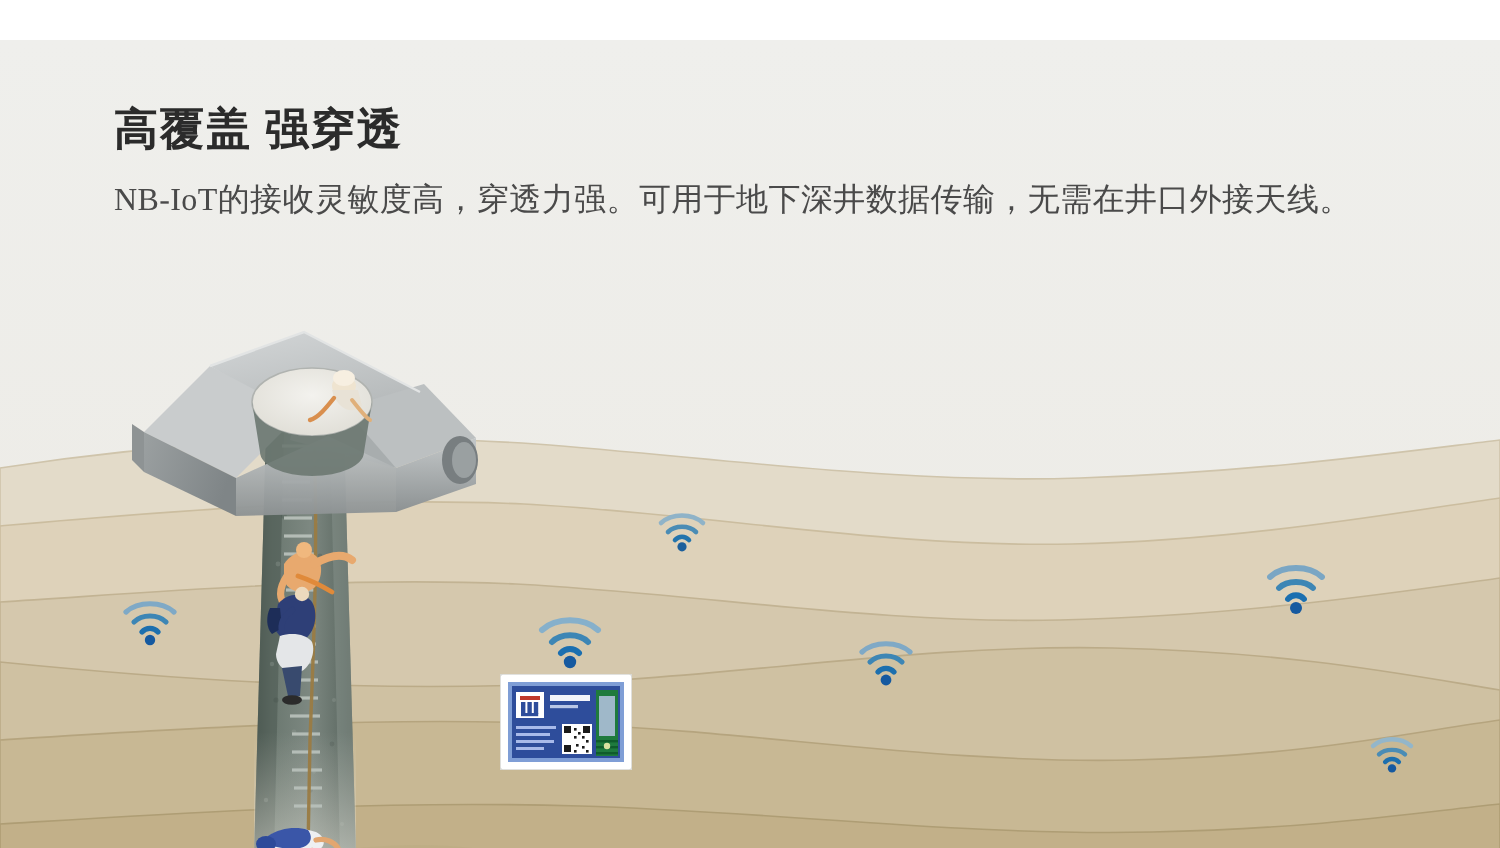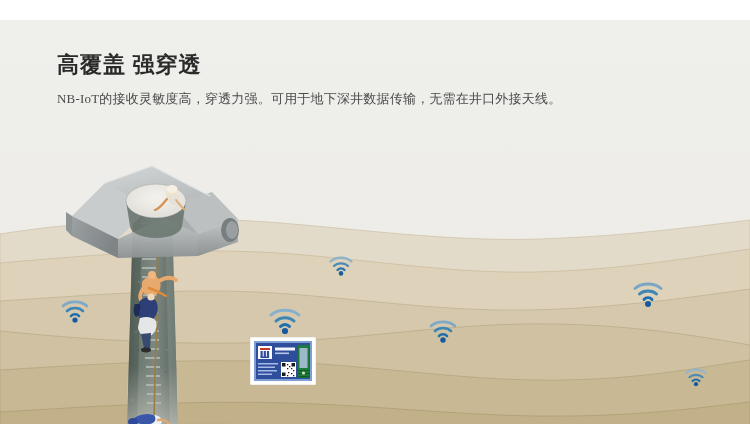--- a/index.html
+++ b/index.html
@@ -27,21 +27,21 @@
   }
   .headline {
     font-size: 22px;
     font-weight: bold;
     color: #2b2b2b;
     letter-spacing: 1px;
     margin: 0 0 14px 0;
     line-height: 1.1;
   }
   .para {
-    font-size: 13px;
+    font-size: 16px;
     color: #4a4a4a;
     line-height: 1.25;
     margin: 0 0 9px 0;
     letter-spacing: 0.2px;
     white-space: nowrap;
   }
 
   
   .scene {
     position: absolute;

